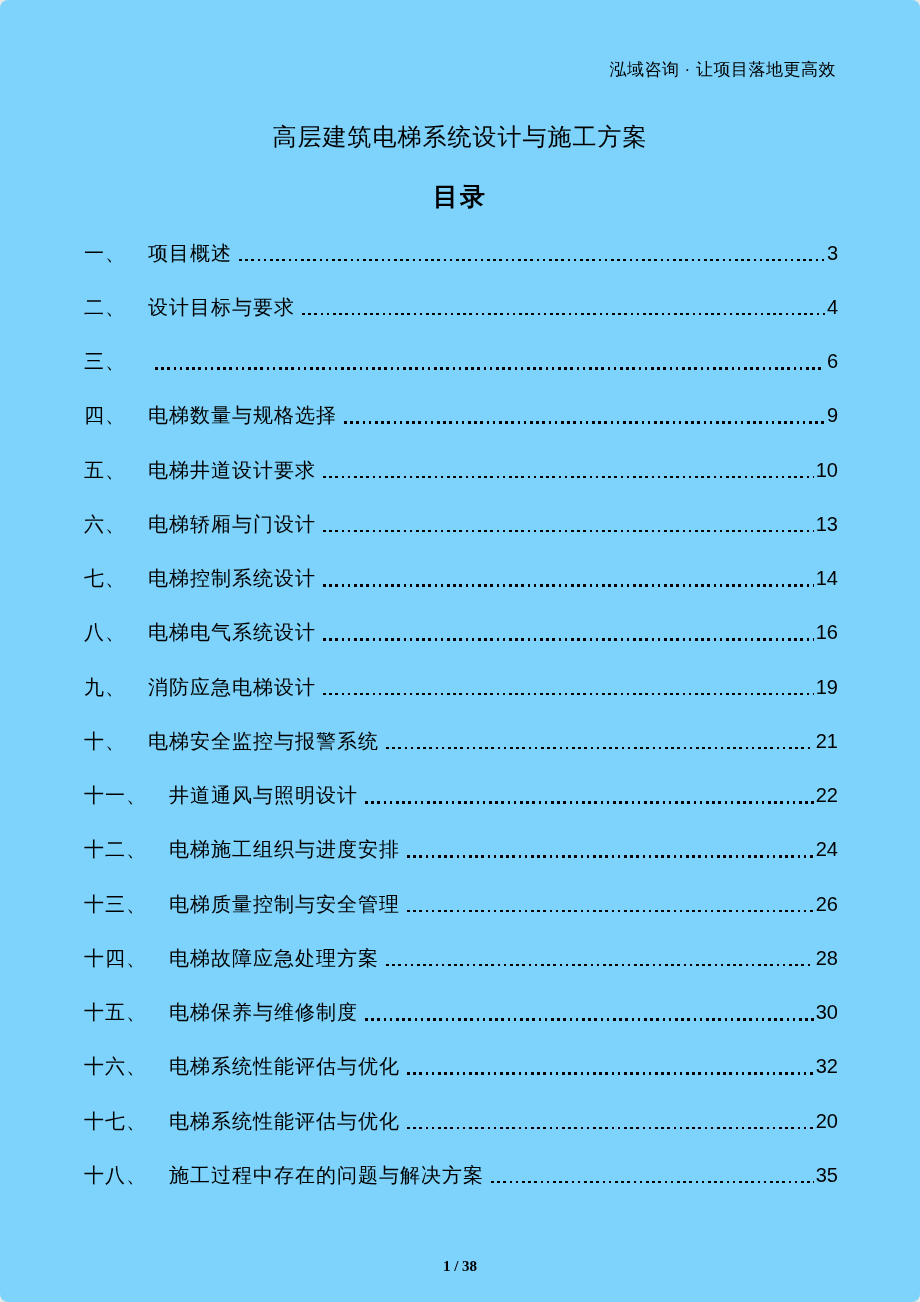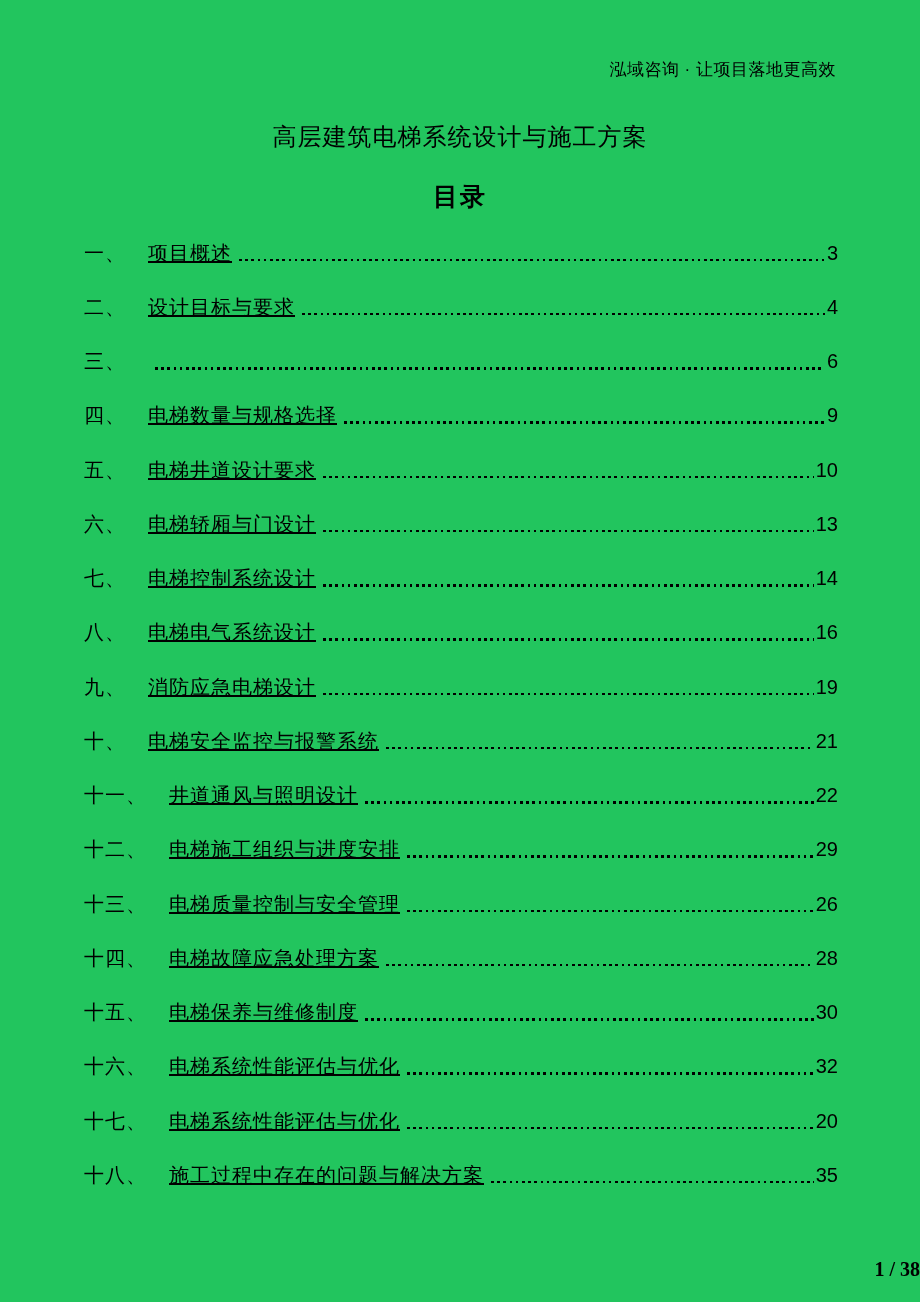--- a/index.html
+++ b/index.html
@@ -2,24 +2,25 @@
 <html><head>
 <meta charset="utf-8">
 <style>
   * { margin: 0; padding: 0; box-sizing: border-box; }
   html, body { background: #e8e8e8; }
   .page {
     width: 920px;
     height: 1302px;
     position: relative;
     margin: 0 auto;
-    background: #22c55e;
+    background: #7dd3fc;
     color: #000000;
     font-family: "Liberation Sans", "DejaVu Sans", sans-serif;
     overflow: hidden;
+    border-radius: 8px;
   }
   .header-right {
     position: absolute;
     top: 58px;
     right: 84px;
     font-size: 17px;
     letter-spacing: 0.5px;
     color: #000000;
     white-space: pre;
   }
@@ -58,21 +59,20 @@
     cursor: pointer;
   }
   .toc-num {
     white-space: pre;
     margin-right: 22px;
     flex: 0 0 auto;
   }
   .toc-title {
     white-space: pre;
     flex: 0 0 auto;
-    text-decoration: underline;
   }
   .toc-leader {
     flex: 1 1 auto;
     min-width: 18px;
     height: 20px;
     margin: 0 2px 0 7px;
     position: relative;
   }
   .toc-leader::after {
     content: "";
@@ -90,24 +90,24 @@
   .toc-page {
     flex: 0 0 auto;
     font-size: 20px;
     letter-spacing: 0;
   }
   .footer {
     position: absolute;
     top: 1258px;
     left: 0;
     width: 100%;
-    text-align: right;
+    text-align: center;
     font-family: "Liberation Serif", "DejaVu Serif", serif;
     font-weight: 700;
-    font-size: 20px;
+    font-size: 15px;
     white-space: pre;
   }
 </style>
 </head>
 <body>
 
 <div class="page">
 
   <div class="header-right">泓域咨询 · 让项目落地更高效</div>
 
@@ -189,21 +189,21 @@
     <span class="toc-num">十一、</span>
     <span class="toc-title">井道通风与照明设计</span>
     <span class="toc-leader"></span>
     <span class="toc-page">22</span>
   </div>
 
   <div class="toc-row">
     <span class="toc-num">十二、</span>
     <span class="toc-title">电梯施工组织与进度安排</span>
     <span class="toc-leader"></span>
-    <span class="toc-page">29</span>
+    <span class="toc-page">24</span>
   </div>
 
   <div class="toc-row">
     <span class="toc-num">十三、</span>
     <span class="toc-title">电梯质量控制与安全管理</span>
     <span class="toc-leader"></span>
     <span class="toc-page">26</span>
   </div>
 
   <div class="toc-row">

